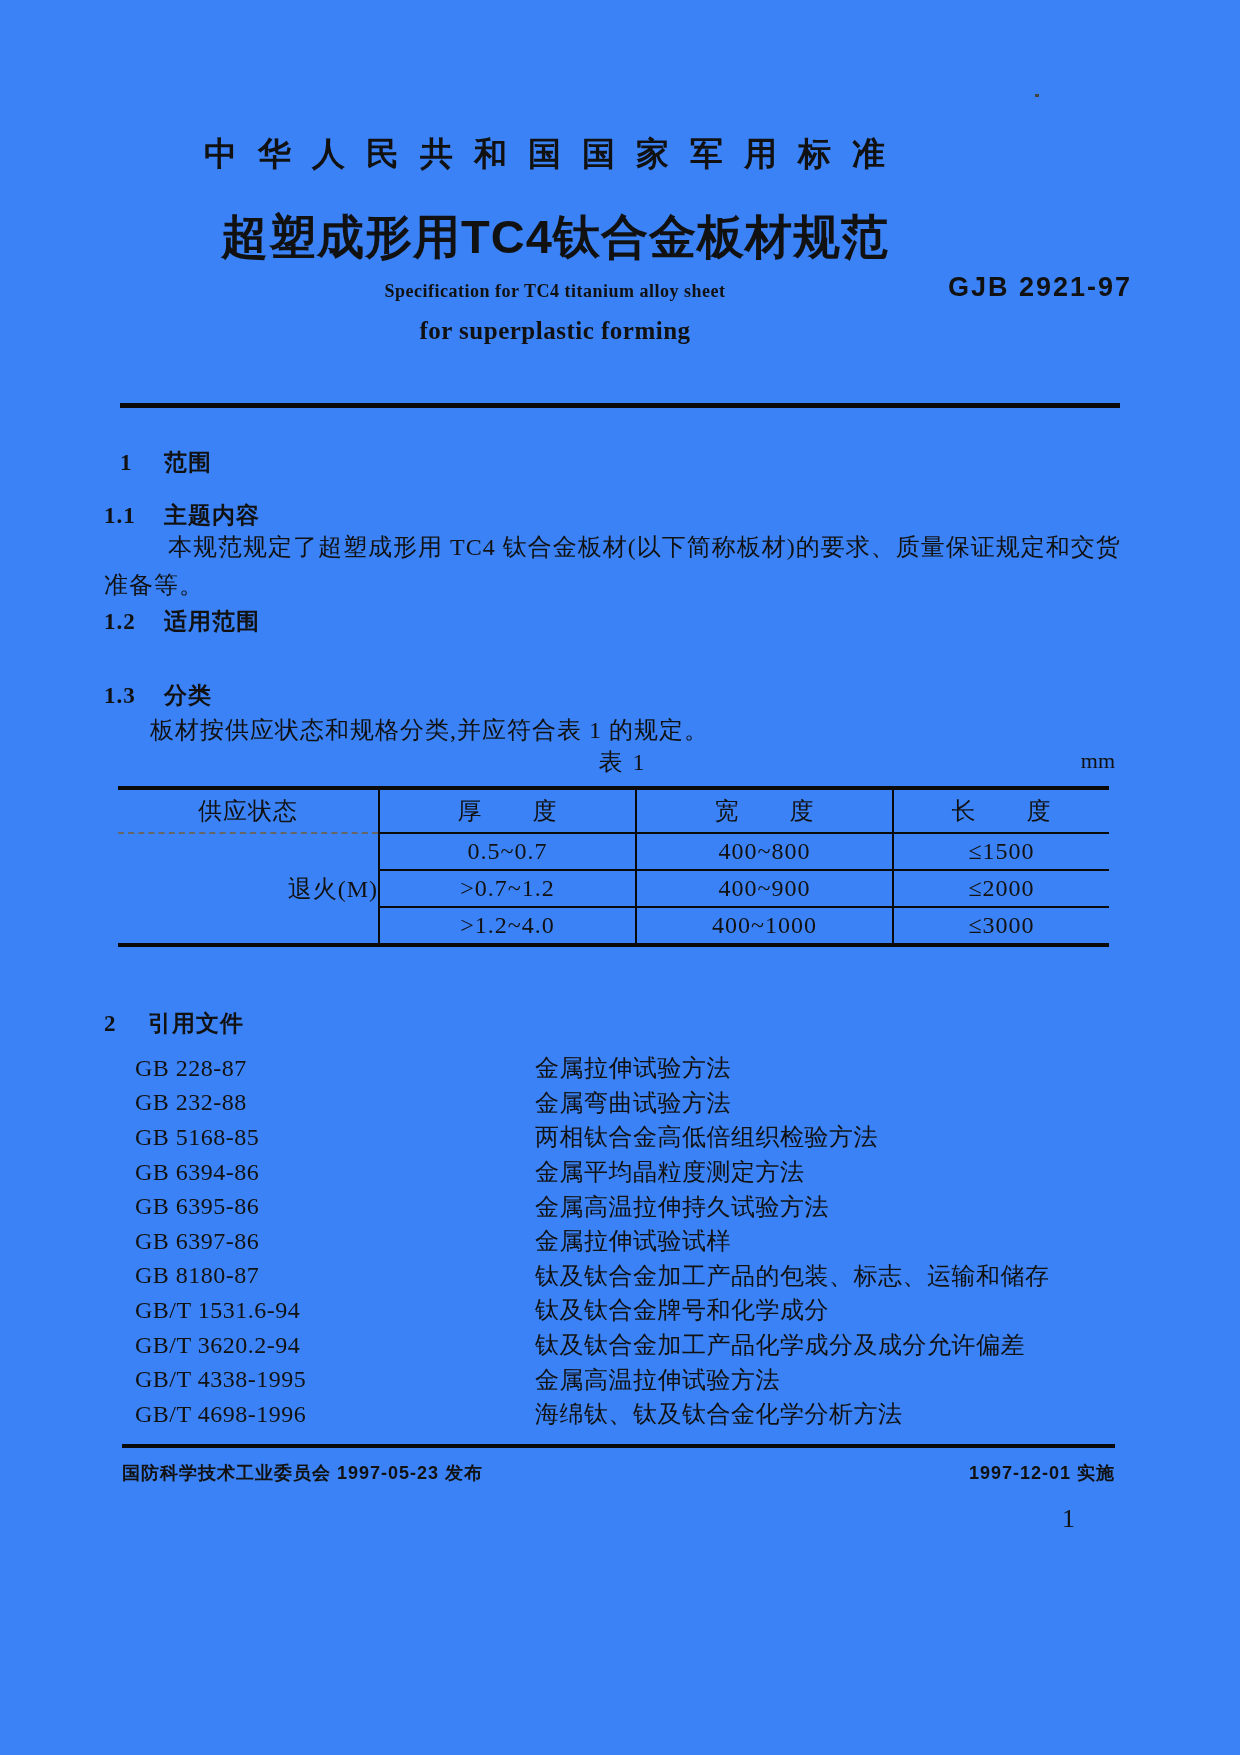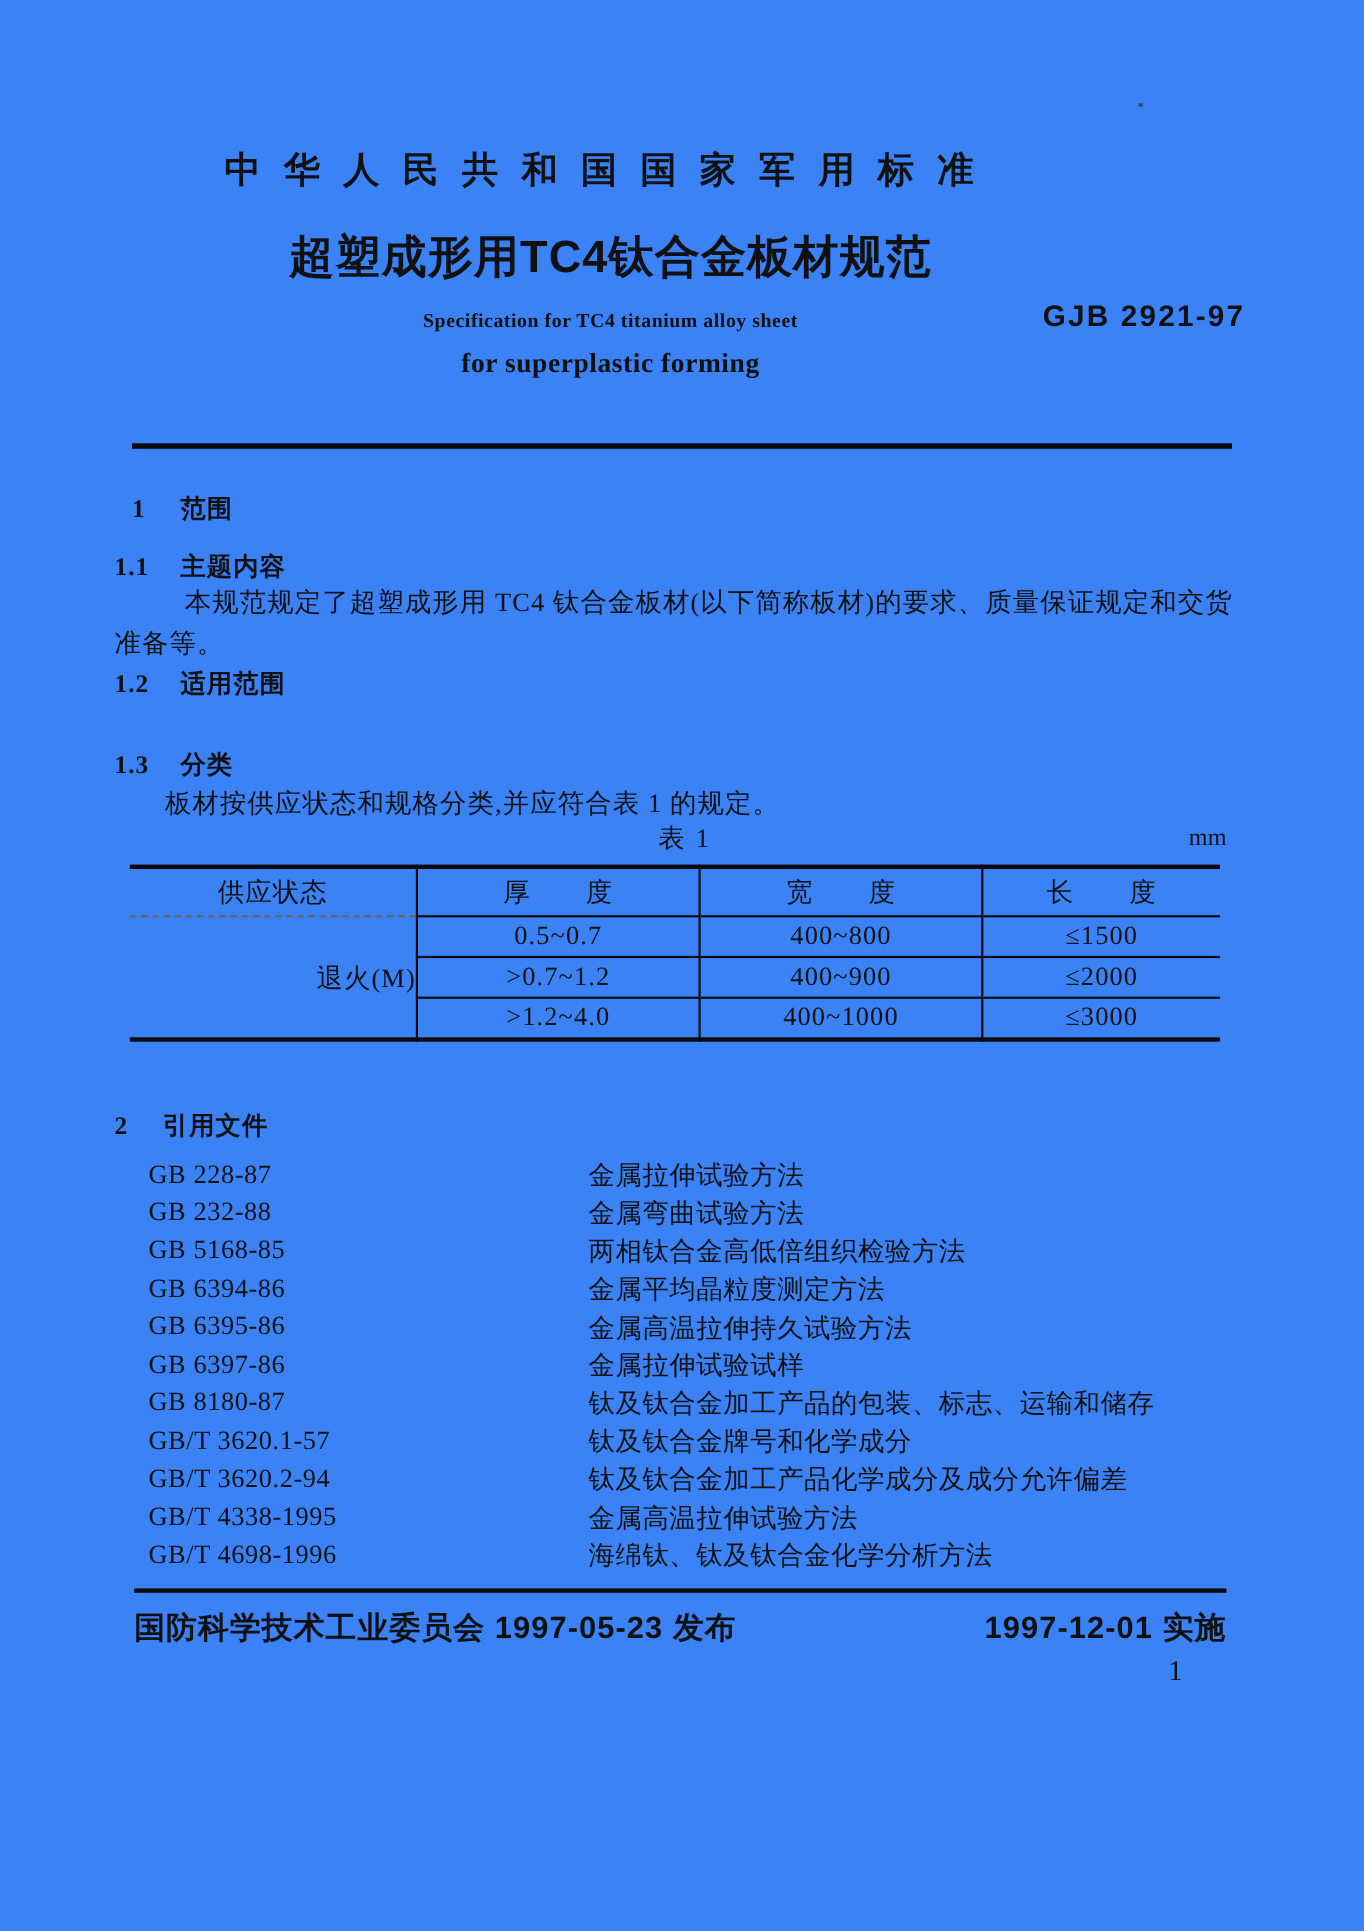--- a/index.html
+++ b/index.html
@@ -15,21 +15,21 @@
   
   .std-class{
     top:132px;left:0;width:1110px;text-align:center;
     font-family:"Liberation Sans", sans-serif;
     font-weight:bold;font-size:33px;letter-spacing:21px;
     white-space:nowrap;
   }
   .main-title{
     top:206px;left:0;width:1110px;text-align:center;
     font-family:"Liberation Sans", sans-serif;
-    font-weight:bold;font-size:41px;letter-spacing:1px;
+    font-weight:bold;font-size:47px;letter-spacing:1px;
     white-space:nowrap;
   }
   .en-title1{
     top:281px;left:0;width:1110px;text-align:center;
     font-weight:bold;font-size:18px;letter-spacing:0.5px;
   }
   .en-title2{
     top:317px;left:0;width:1110px;text-align:center;
     font-weight:bold;font-size:25px;letter-spacing:0.5px;
   }
@@ -87,21 +87,21 @@
   .refs{top:1051px;left:135px;width:990px;}
   .ref-row{display:flex;height:34.6px;align-items:center;font-size:24px;letter-spacing:0.5px;white-space:nowrap;}
   .ref-code{width:400px;flex:0 0 400px;}
   .ref-title{flex:1;}
   
   .rule-bottom{top:1444px;left:122px;width:993px;height:4px;background:#0a0a0a;}
   .footer-row{
     top:1461px;left:122px;width:993px;
     display:flex;justify-content:space-between;align-items:flex-start;
     font-family:"Liberation Sans", sans-serif;
-    font-weight:bold;font-size:28px;letter-spacing:1px;white-space:nowrap;
+    font-weight:bold;font-size:18px;letter-spacing:1px;white-space:nowrap;
   }
   .page-no{top:1504px;left:1062px;font-size:26px;}
 </style>
 </head>
 <body>
 
 <div class="page">
 
   <div class="abs speck"></div>
 
@@ -188,21 +188,21 @@
     </div>
     <div class="ref-row">
       <span class="ref-code">GB 6397-86</span>
       <span class="ref-title">金属拉伸试验试样</span>
     </div>
     <div class="ref-row">
       <span class="ref-code">GB 8180-87</span>
       <span class="ref-title">钛及钛合金加工产品的包装、标志、运输和储存</span>
     </div>
     <div class="ref-row">
-      <span class="ref-code">GB/T 3620.1-57</span>
+      <span class="ref-code">GB/T 1531.6-94</span>
       <span class="ref-title">钛及钛合金牌号和化学成分</span>
     </div>
     <div class="ref-row">
       <span class="ref-code">GB/T 3620.2-94</span>
       <span class="ref-title">钛及钛合金加工产品化学成分及成分允许偏差</span>
     </div>
     <div class="ref-row">
       <span class="ref-code">GB/T 4338-1995</span>
       <span class="ref-title">金属高温拉伸试验方法</span>
     </div>

